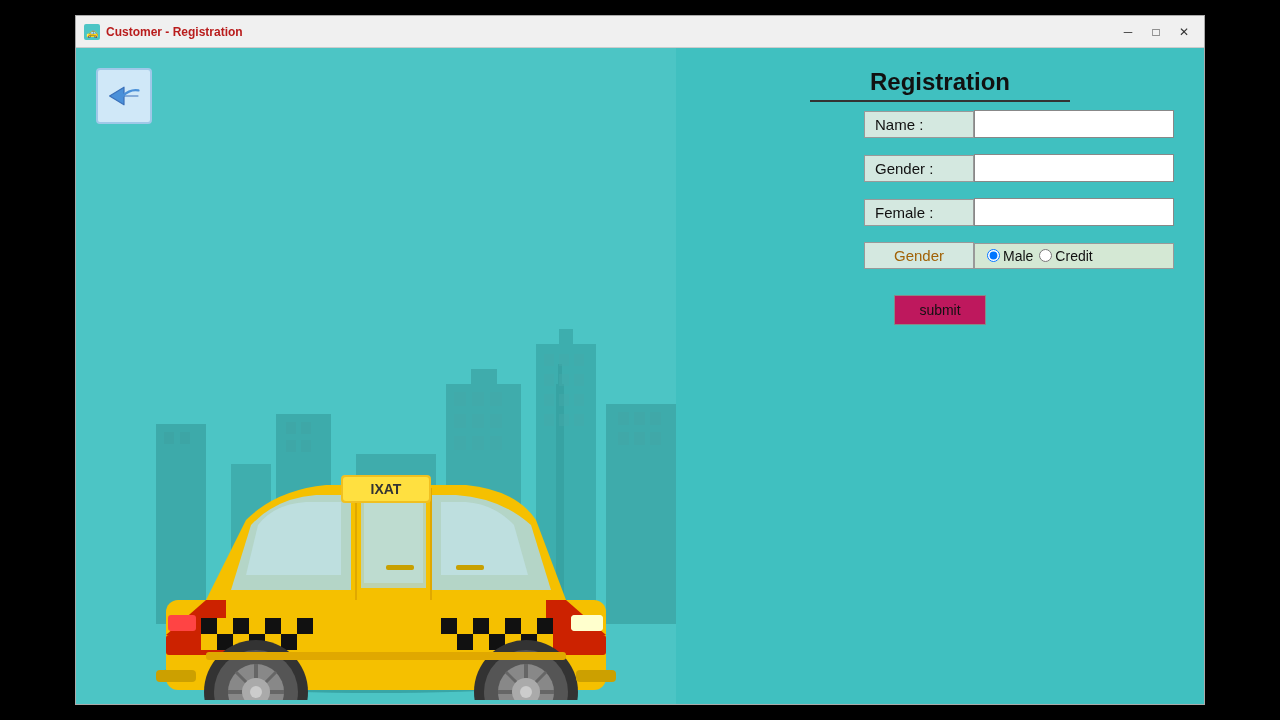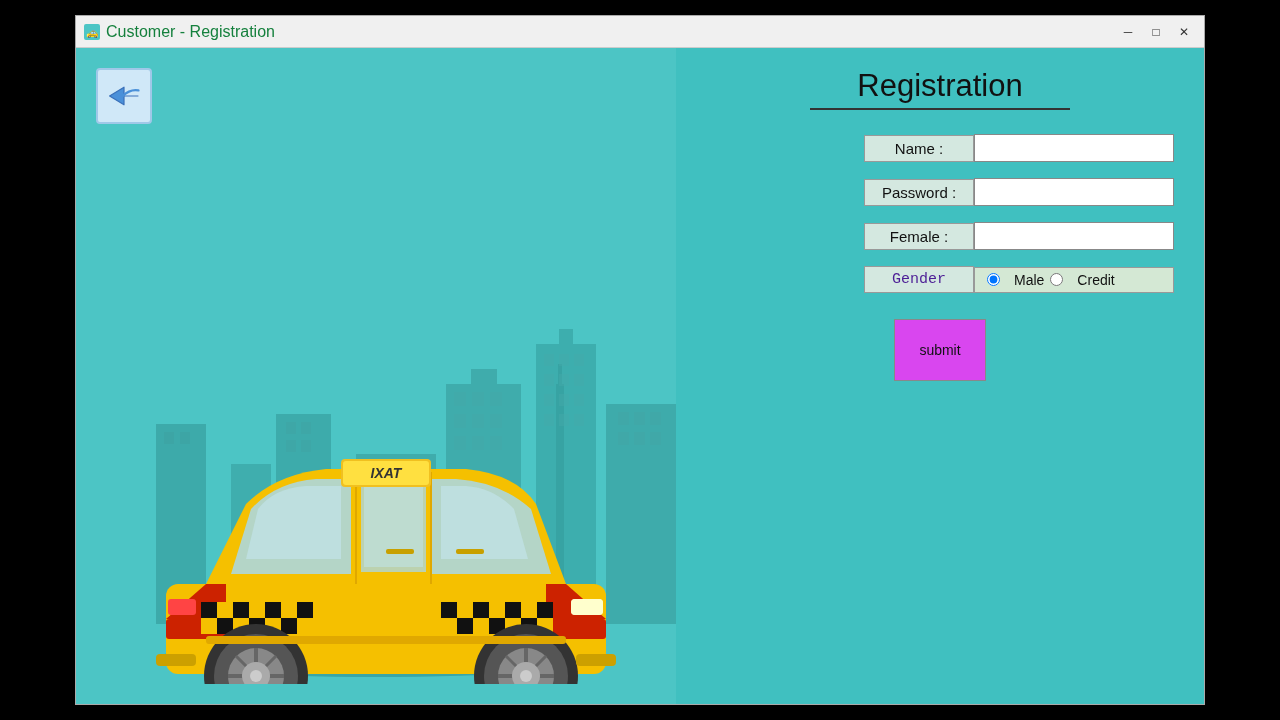--- a/index.html
+++ b/index.html
@@ -34,22 +34,23 @@
     .titlebar-left {
       display: flex;
       align-items: center;
       gap: 6px;
     }
     .titlebar-icon {
       width: 16px;
       height: 16px;
     }
     .titlebar-title {
-      font-size: 16px;
-      color: #15803d;
+      font-size: 12px;
+      color: #b91c1c;
+      font-weight: bold;
     }
     .titlebar-controls {
       display: flex;
       gap: 4px;
     }
     .titlebar-btn {
       width: 24px;
       height: 20px;
       display: flex;
       align-items: center;
@@ -102,65 +103,64 @@
       z-index: 10;
     }
     .back-arrow {
       width: 32px;
       height: 28px;
     }
 
     
     .taxi-container {
       position: absolute;
-      bottom: 20px;
+      bottom: 4px;
       left: 50%;
       transform: translateX(-50%);
       width: 520px;
       height: 320px;
-      font-style: italic;
     }
 
     
     .right-panel {
       flex: 1;
       background: #40c0c0;
       display: flex;
       flex-direction: column;
       align-items: center;
       padding: 20px 30px;
     }
 
     .form-title {
-      font-size: 31px;
+      font-size: 24px;
       color: #111;
-      font-weight: normal;
+      font-weight: bold;
       border-bottom: 2px solid #333;
       padding-bottom: 4px;
-      margin-bottom: 24px;
+      margin-bottom: 8px;
       width: 260px;
       text-align: center;
     }
 
     .form-row {
       display: flex;
       align-items: center;
       margin-bottom: 16px;
       width: 100%;
       justify-content: flex-end;
     }
 
     .form-label {
       font-size: 15px;
       color: #111;
       background: #d4e8e0;
       border: 1px solid #999;
       padding: 4px 10px;
       min-width: 110px;
-      text-align: center;
+      text-align: left;
       white-space: nowrap;
     }
 
     .form-input {
       width: 200px;
       height: 28px;
       border: 1px solid #888;
       background: #fff;
       padding: 2px 6px;
       font-size: 14px;
@@ -169,58 +169,57 @@
 
     .gender-row {
       display: flex;
       align-items: center;
       margin-bottom: 16px;
       width: 100%;
       justify-content: flex-end;
     }
     .gender-label {
       font-size: 15px;
-      color: #4c1d95;
+      color: #a16207;
       background: #d4e8e0;
       border: 1px solid #999;
       padding: 4px 10px;
       min-width: 110px;
       text-align: center;
-      font-family: Liberation Mono, monospace;
     }
     .gender-options {
       display: flex;
       align-items: center;
       gap: 6px;
       background: #d4e8d4;
       border: 1px solid #999;
       padding: 4px 12px;
       width: 200px;
     }
     .gender-option {
       display: flex;
       align-items: center;
-      gap: 14px;
+      gap: 3px;
       font-size: 14px;
       color: #111;
     }
     .gender-option input[type="radio"] {
       cursor: pointer;
     }
 
     .submit-row {
       display: flex;
       justify-content: center;
       margin-top: 10px;
       width: 100%;
     }
     .submit-btn {
-      padding: 22px 24px;
+      padding: 6px 24px;
       font-size: 14px;
-      background: #d946ef;
+      background: #be185d;
       border: 1px solid #888;
       cursor: pointer;
       color: #111;
     }
 
     
     .taxi-svg {
       width: 100%;
       height: 100%;
     }
@@ -432,21 +431,21 @@
 
     <div class="right-panel">
       <div class="form-title">Registration</div>
 
       <div class="form-row">
         <label class="form-label">Name :</label>
         <input type="text" class="form-input" style="">
       </div>
 
       <div class="form-row">
-        <label class="form-label">Password :</label>
+        <label class="form-label">Gender :</label>
         <input type="text" class="form-input" style="">
       </div>
 
       <div class="form-row">
         <label class="form-label">Female :</label>
         <input type="text" class="form-input" style="">
       </div>
 
 
 

